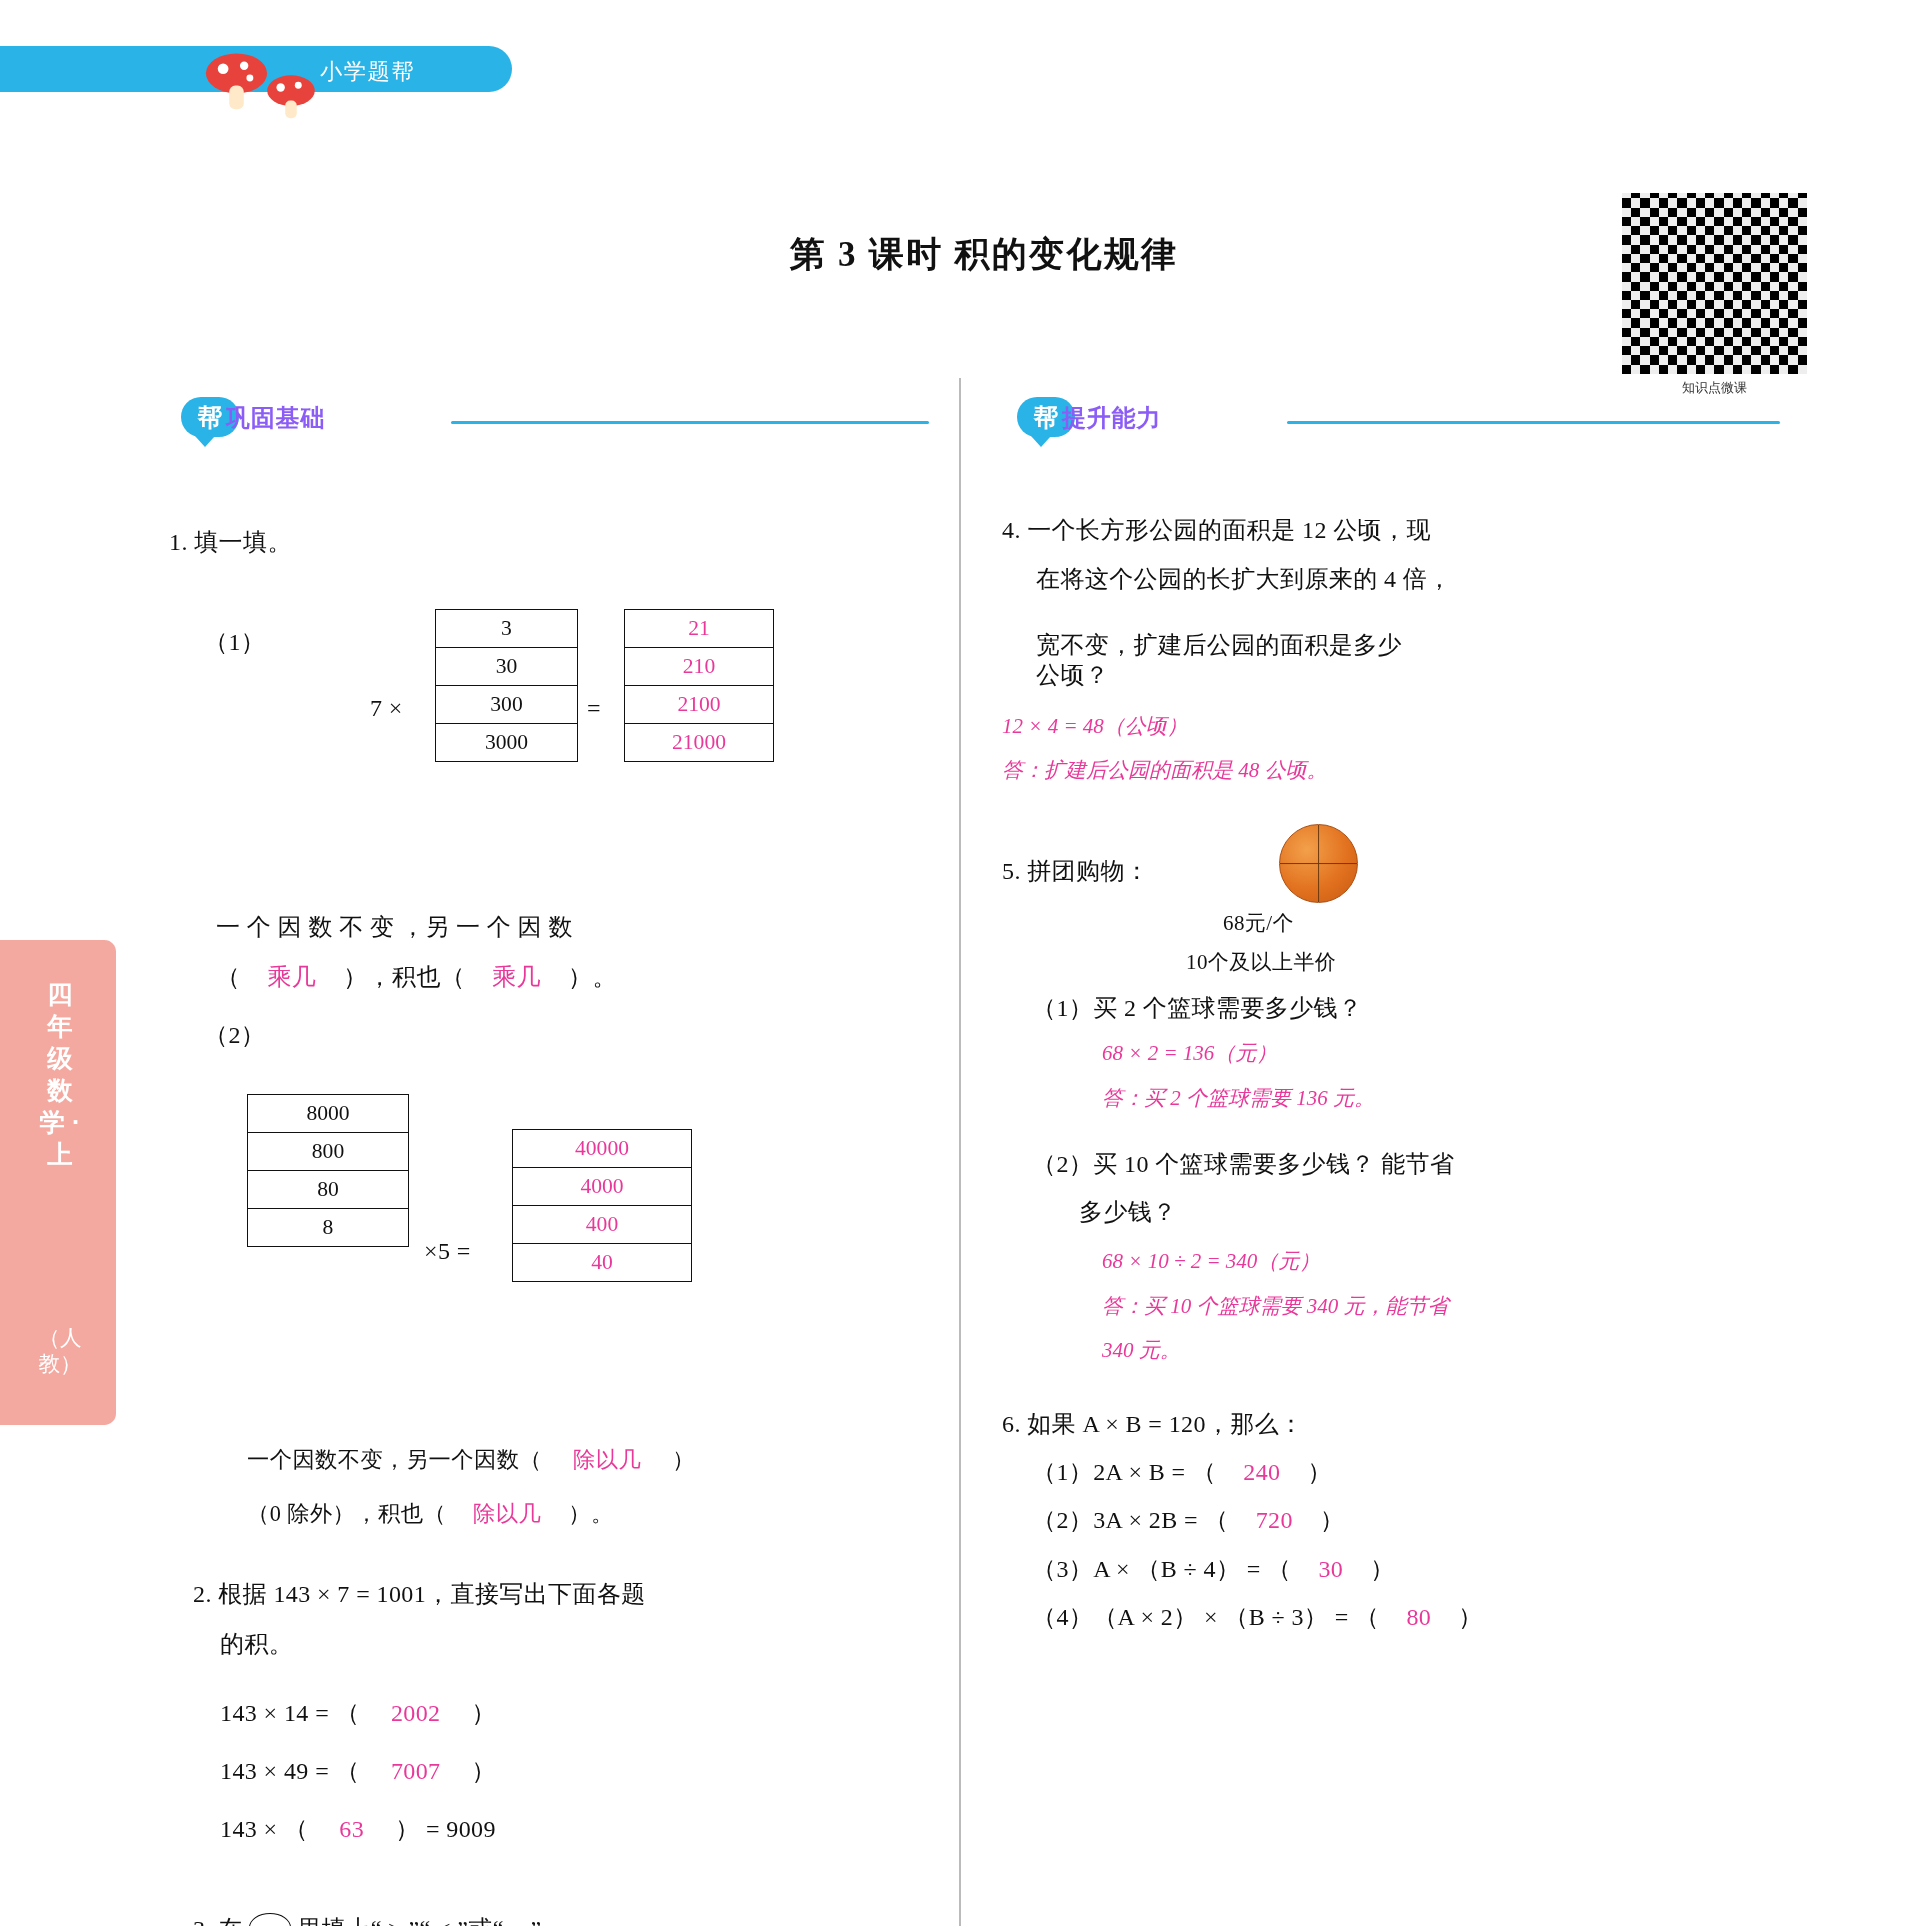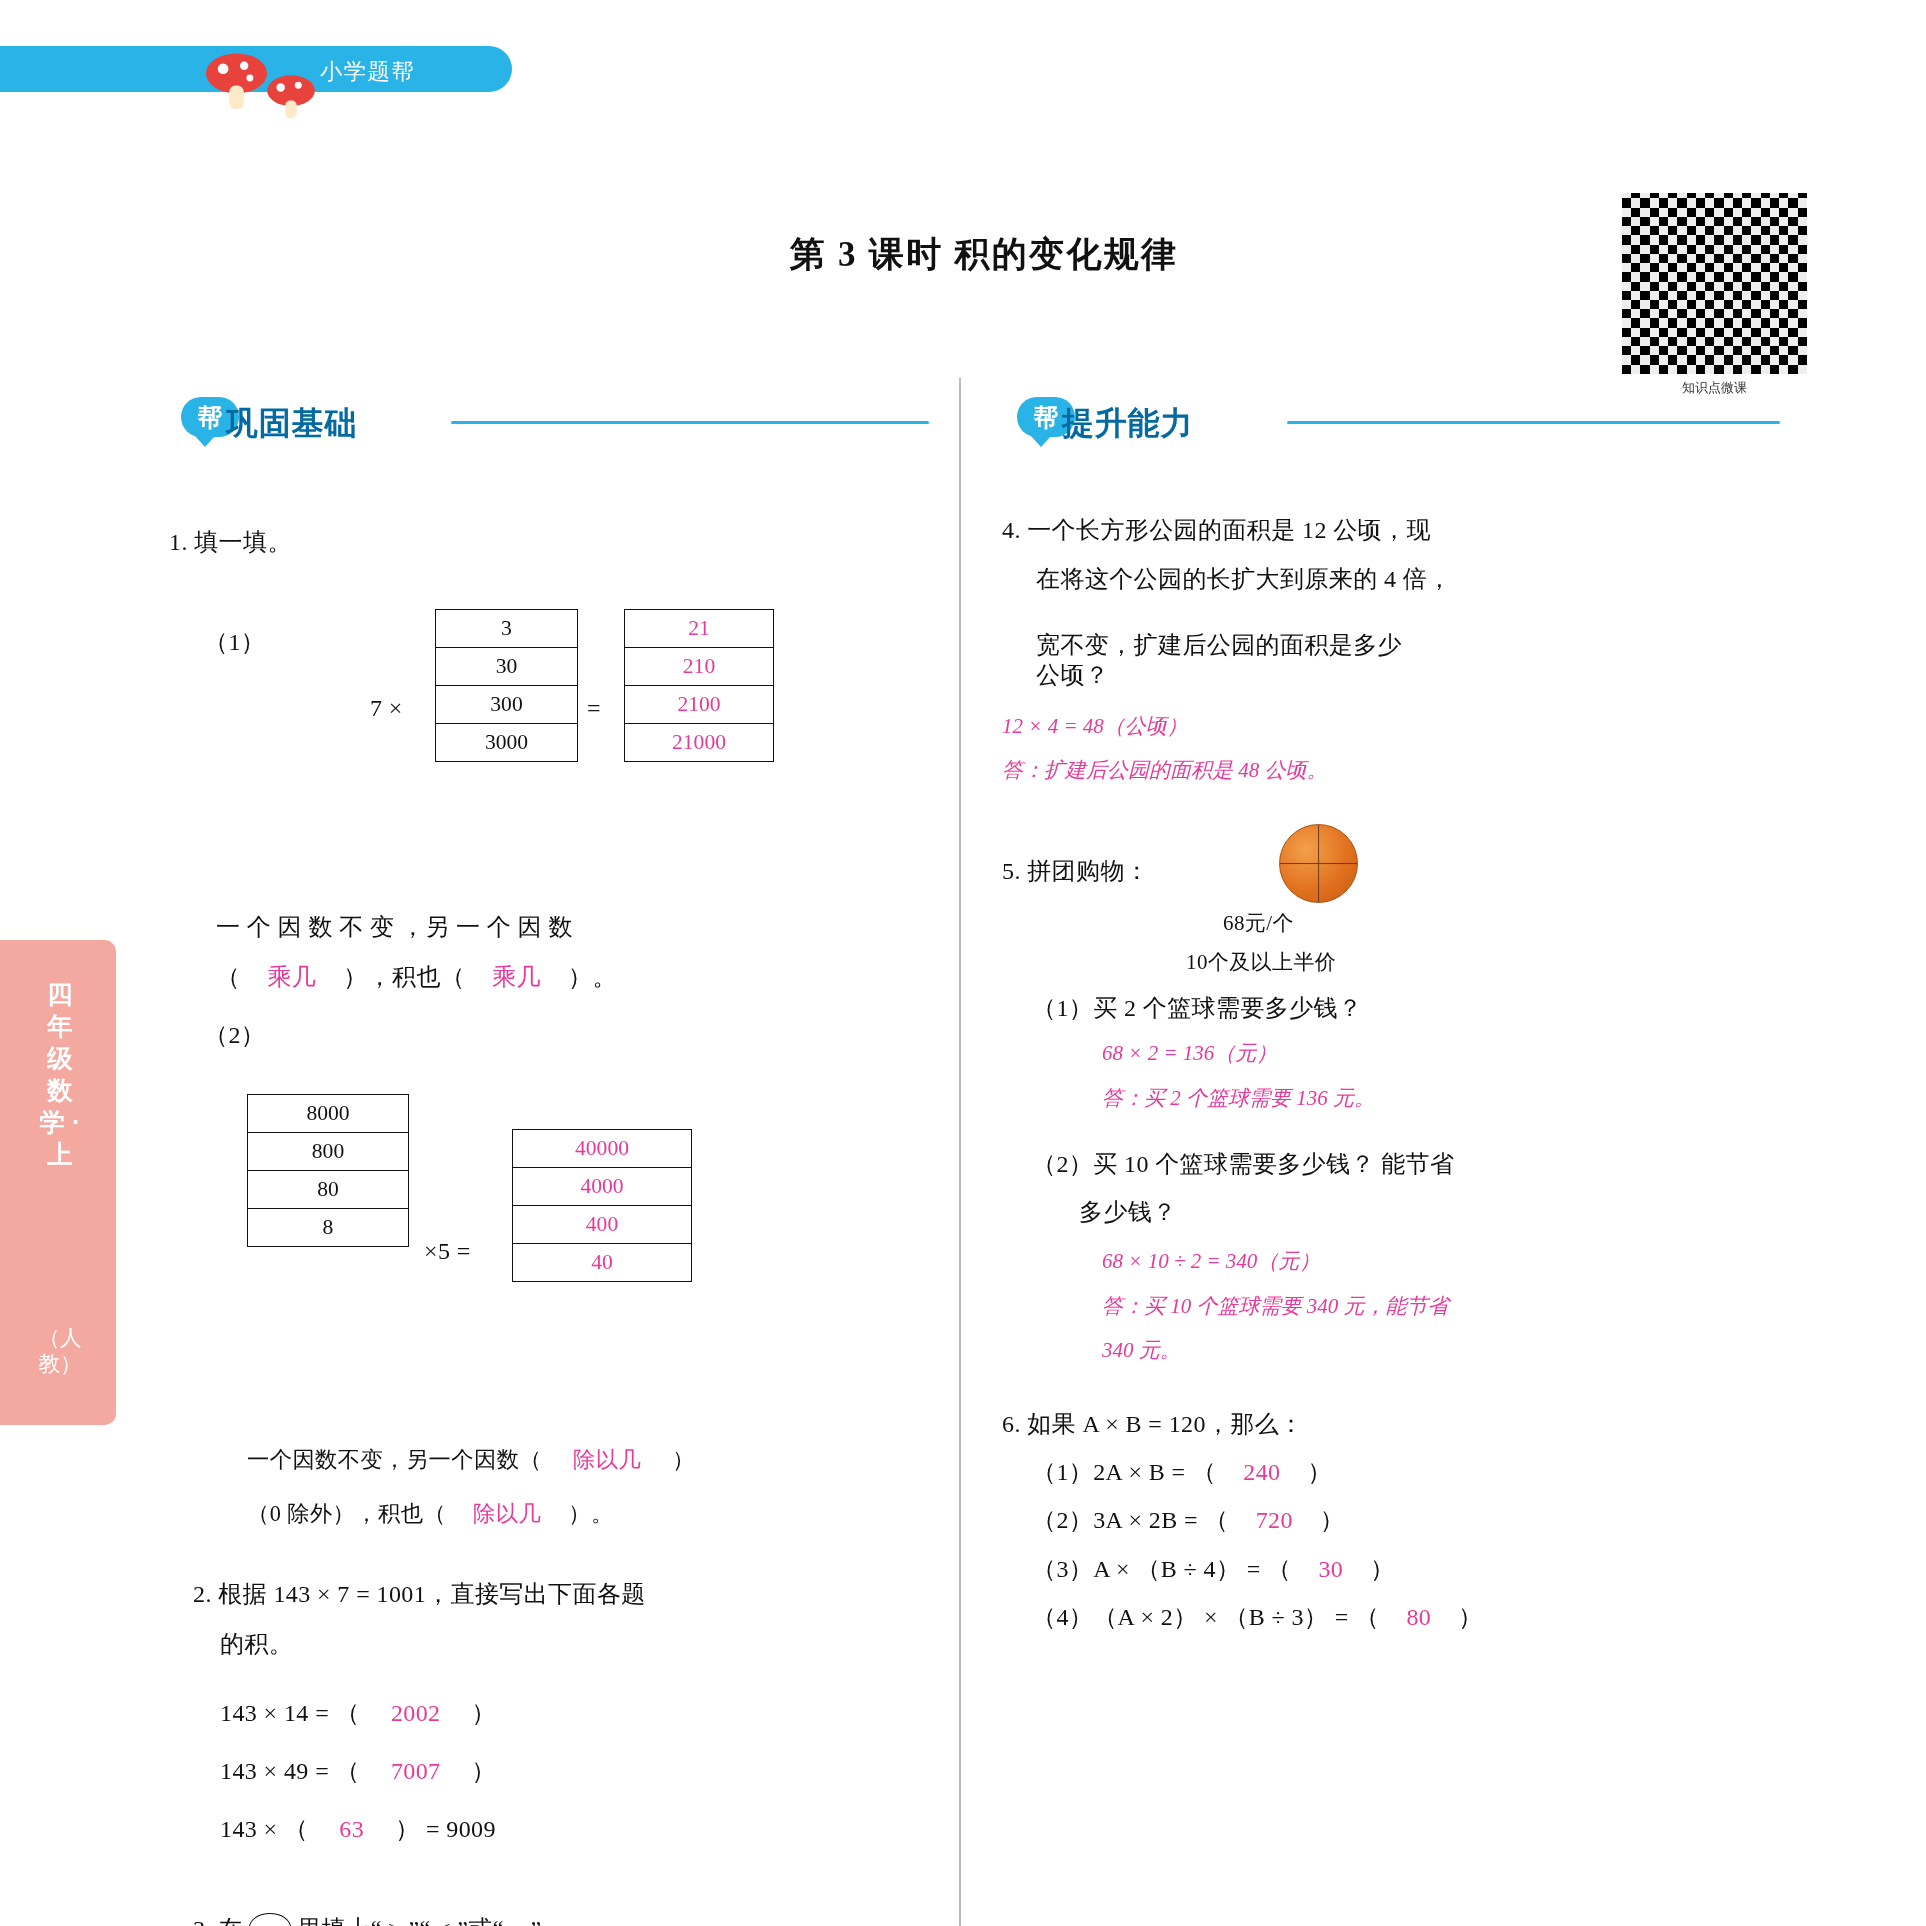--- a/index.html
+++ b/index.html
@@ -63,21 +63,21 @@
     position:absolute;left:0;top:0;width:58px;height:40px;border-radius:20px;
     background:#2ab3e6;color:#fff;font-size:25px;font-weight:bold;
     display:flex;align-items:center;justify-content:center;
     font-family:"Liberation Sans",sans-serif;
   }
   .sec .bubble:after{
     content:"";position:absolute;left:14px;bottom:-10px;width:0;height:0;
     border-left:10px solid transparent;border-right:10px solid transparent;border-top:11.6px solid #2ab3e6;
   }
   .sec .sectitle{
-    position:absolute;left:45px;top:4.6px;font-size:32px;font-weight:bold;color:#0369a1;
+    position:absolute;left:45px;top:4.6px;font-size:24px;font-weight:bold;color:#8b5cf6;
     font-family:"Liberation Sans",sans-serif;letter-spacing:0.8px;
   }
   .sec .rule{
     position:absolute;top:24px;height:2.7px;background:#2ab3e6;border-radius:1.5px;
   }
   
   .t{position:absolute;font-size:24px;line-height:37px;letter-spacing:0.4px;}
   .ans{color:#e8399a;}
   .ansf{position:absolute;font-size:21px;line-height:34px;color:#e8399a;font-style:italic;}
   

